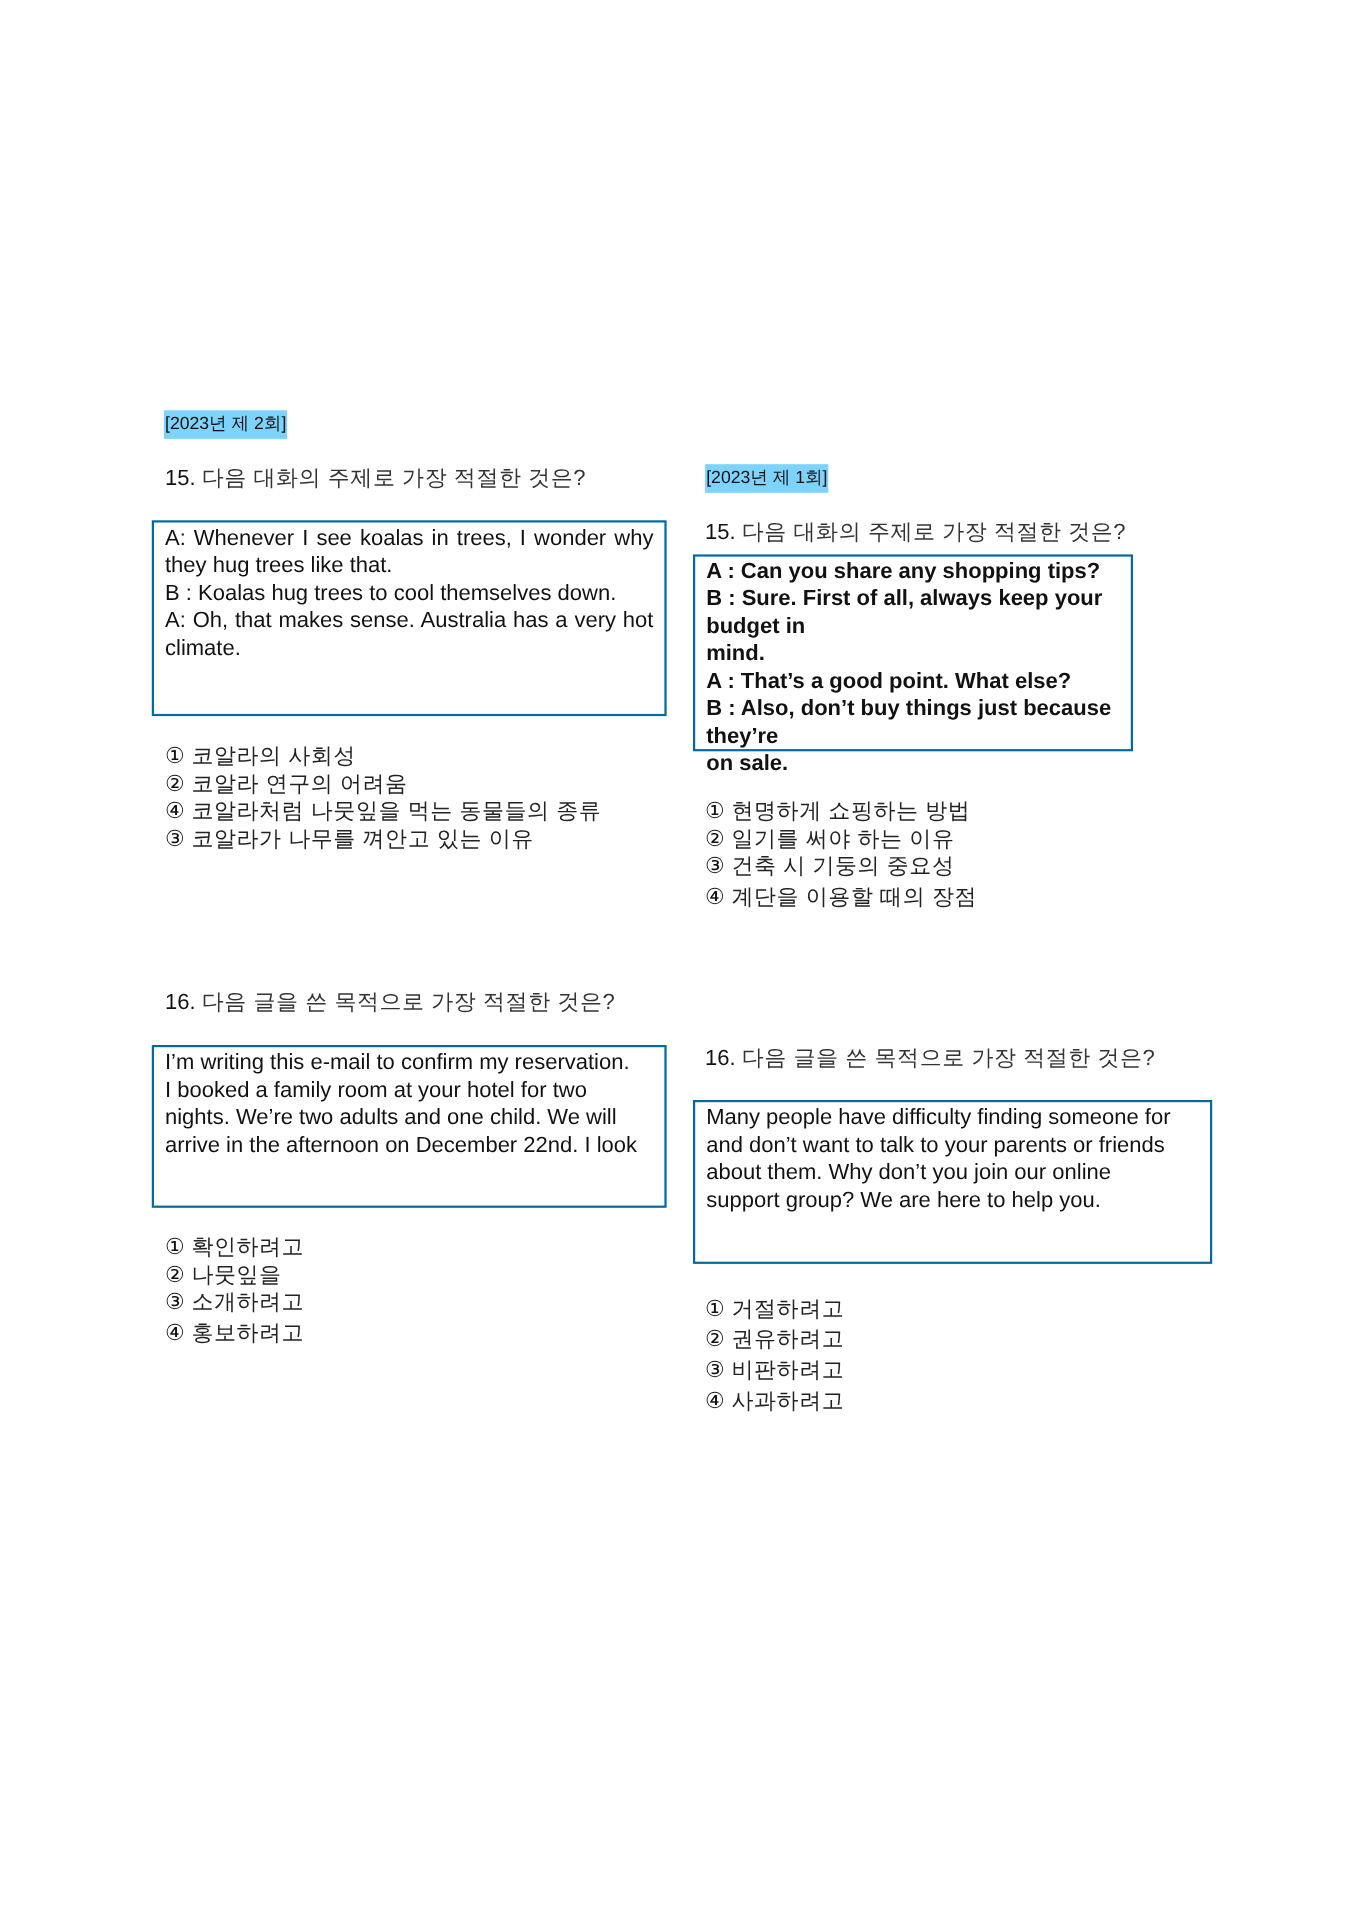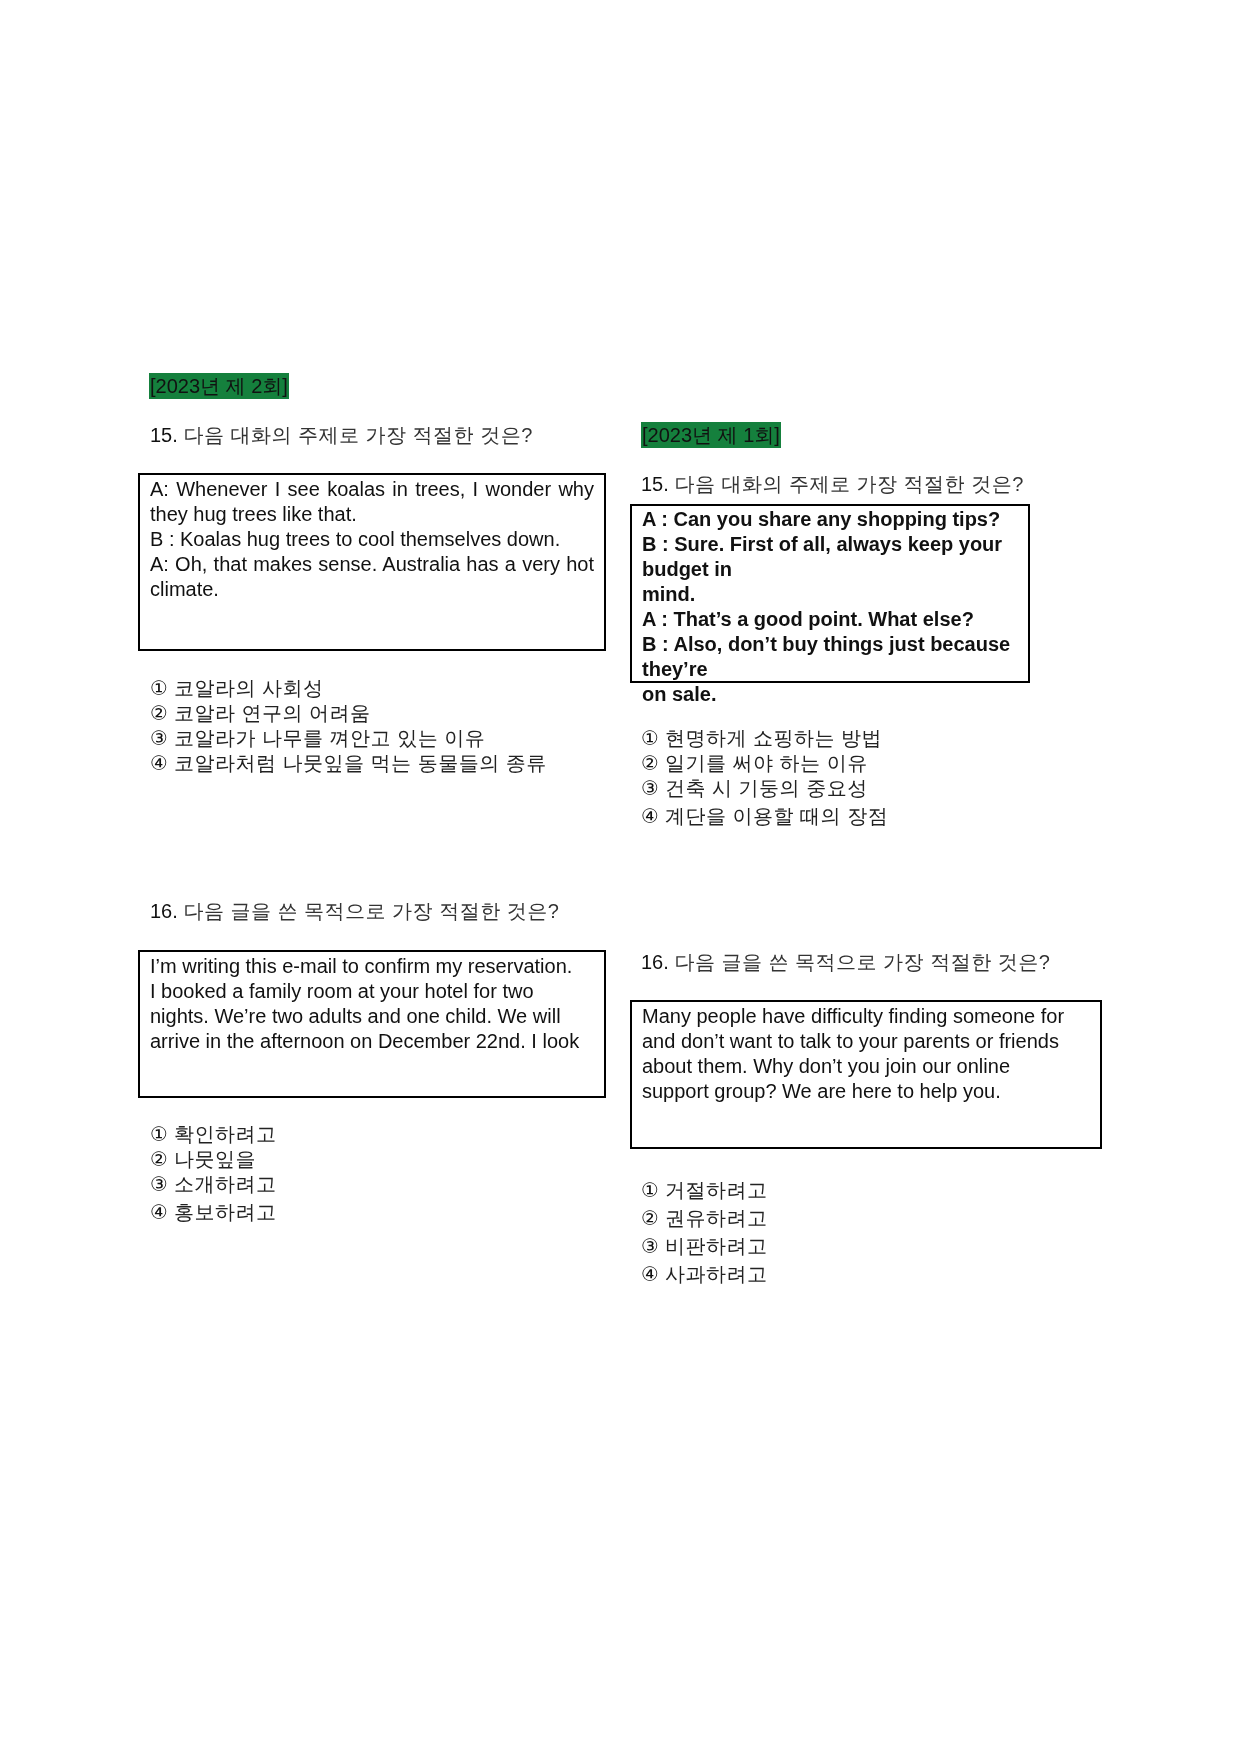--- a/index.html
+++ b/index.html
@@ -10,35 +10,35 @@
     body {
       width: 1242px;
       height: 1755px;
       position: relative;
       overflow: hidden;
       font-family: "Liberation Sans", "DejaVu Sans", sans-serif;
       color: #111111;
     }
     .abs { position: absolute; }
     .label-hl {
-      background: #15803d;
-      font-size: 20px;
+      background: #7dd3fc;
+      font-size: 16px;
       line-height: 26px;
       padding: 0 1px;
       white-space: nowrap;
     }
     .q-title {
       font-size: 20px;
       line-height: 26px;
       white-space: nowrap;
     }
     .q-title .num { color: #111; }
     .q-title .kor { color: #333; letter-spacing: 0.5px; }
     .box {
-      border: 2px solid #000000;
+      border: 2px solid #0369a1;
       box-sizing: border-box;
       padding: 2px 10px 0 10px;
       font-size: 20px;
       line-height: 25px;
     }
     .box .line { display: block; }
     .box.justify .line { text-align: justify; text-align-last: left; }
     .choices {
       font-size: 20px;
       line-height: 25px;
@@ -67,24 +67,24 @@
   </div>
 
   <div class="abs choices" style="left:150px; top:676px;">
     <span class="choice">
       <span class="circ">①</span><span>코알라의 사회성</span>
     </span>
     <span class="choice">
       <span class="circ">②</span><span>코알라 연구의 어려움</span>
     </span>
     <span class="choice">
-      <span class="circ">③</span><span>코알라가 나무를 껴안고 있는 이유</span>
+      <span class="circ">④</span><span>코알라처럼 나뭇잎을 먹는 동물들의 종류</span>
     </span>
     <span class="choice">
-      <span class="circ">④</span><span>코알라처럼 나뭇잎을 먹는 동물들의 종류</span>
+      <span class="circ">③</span><span>코알라가 나무를 껴안고 있는 이유</span>
     </span>
   </div>
 
   <div class="abs q-title" style="left:150px; top:898px;">
     <span class="num">16.</span>
     <span class="kor">다음 글을 쓴 목적으로 가장 적절한 것은?</span>
   </div>
 
   <div class="abs box" style="left:138px; top:950px; width:468px; height:148px;">
     <span class="line">I’m writing this e-mail to confirm my reservation.</span>

